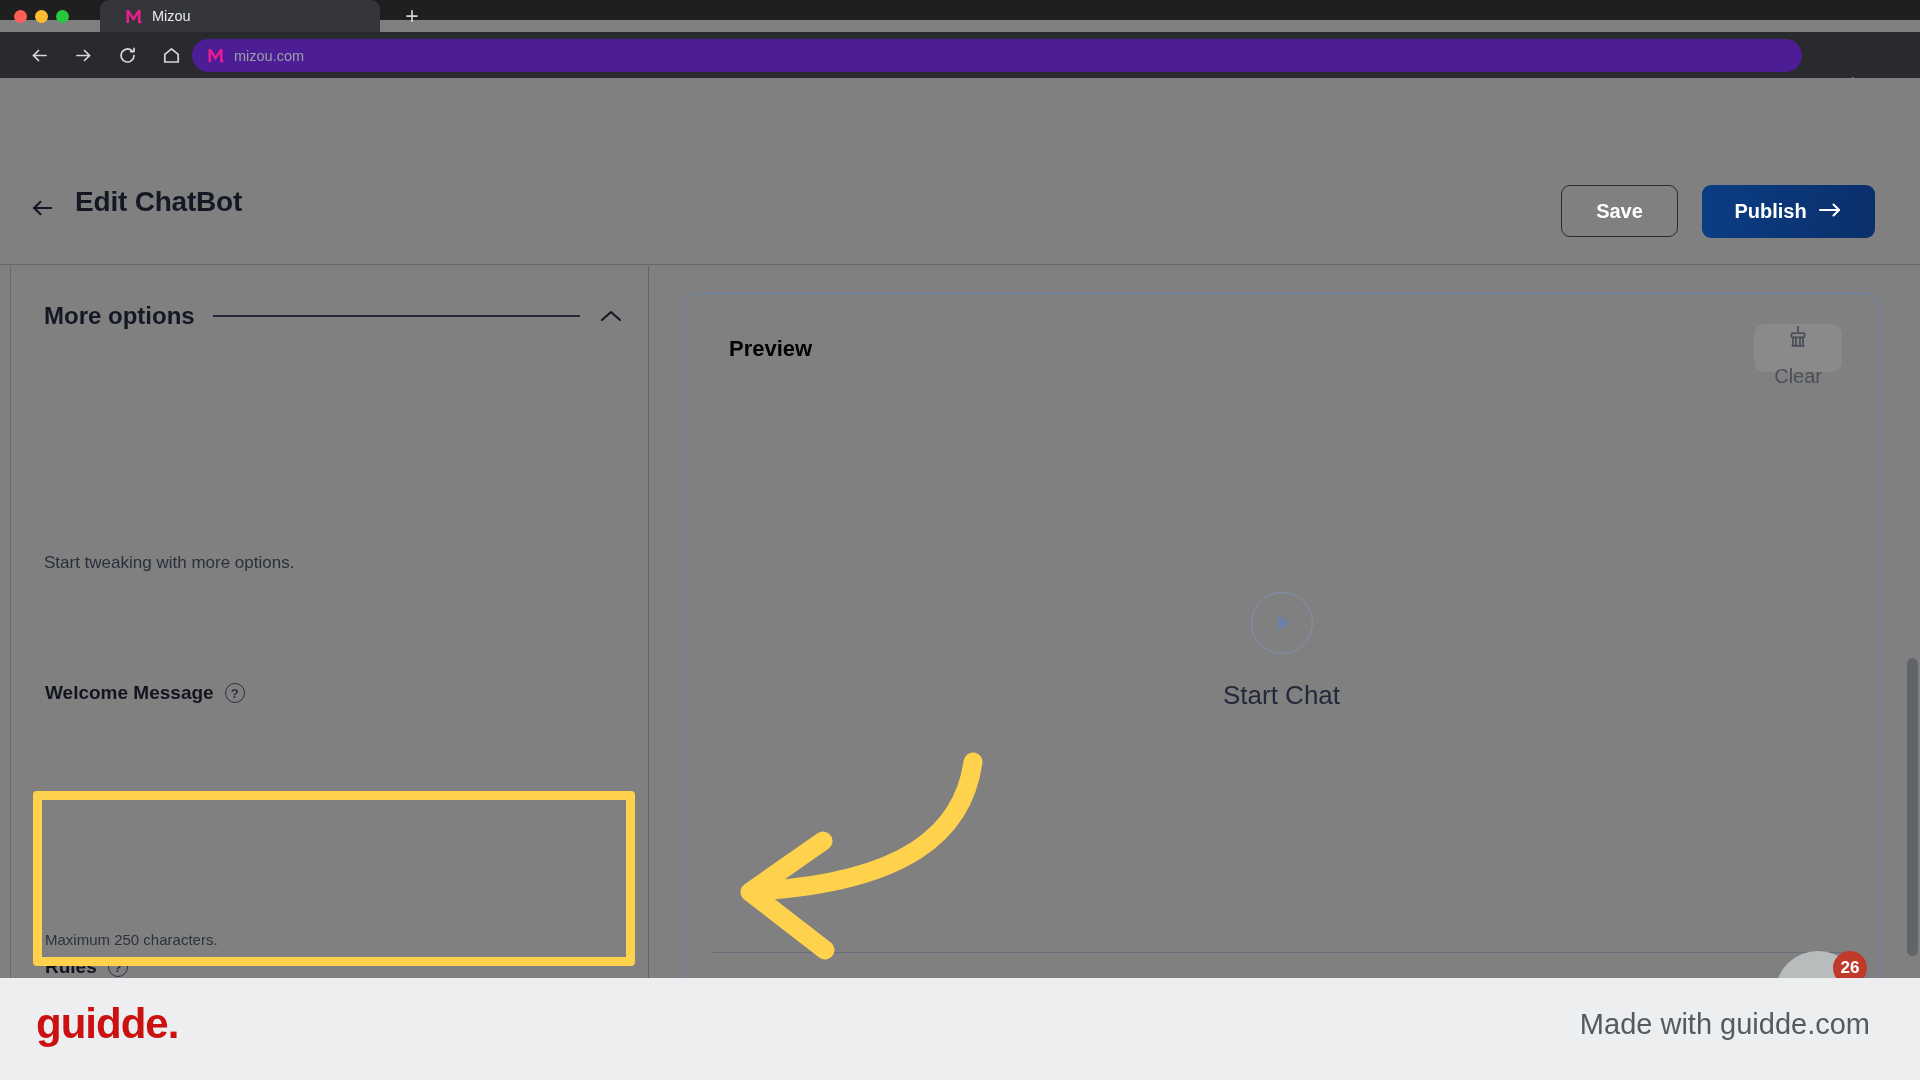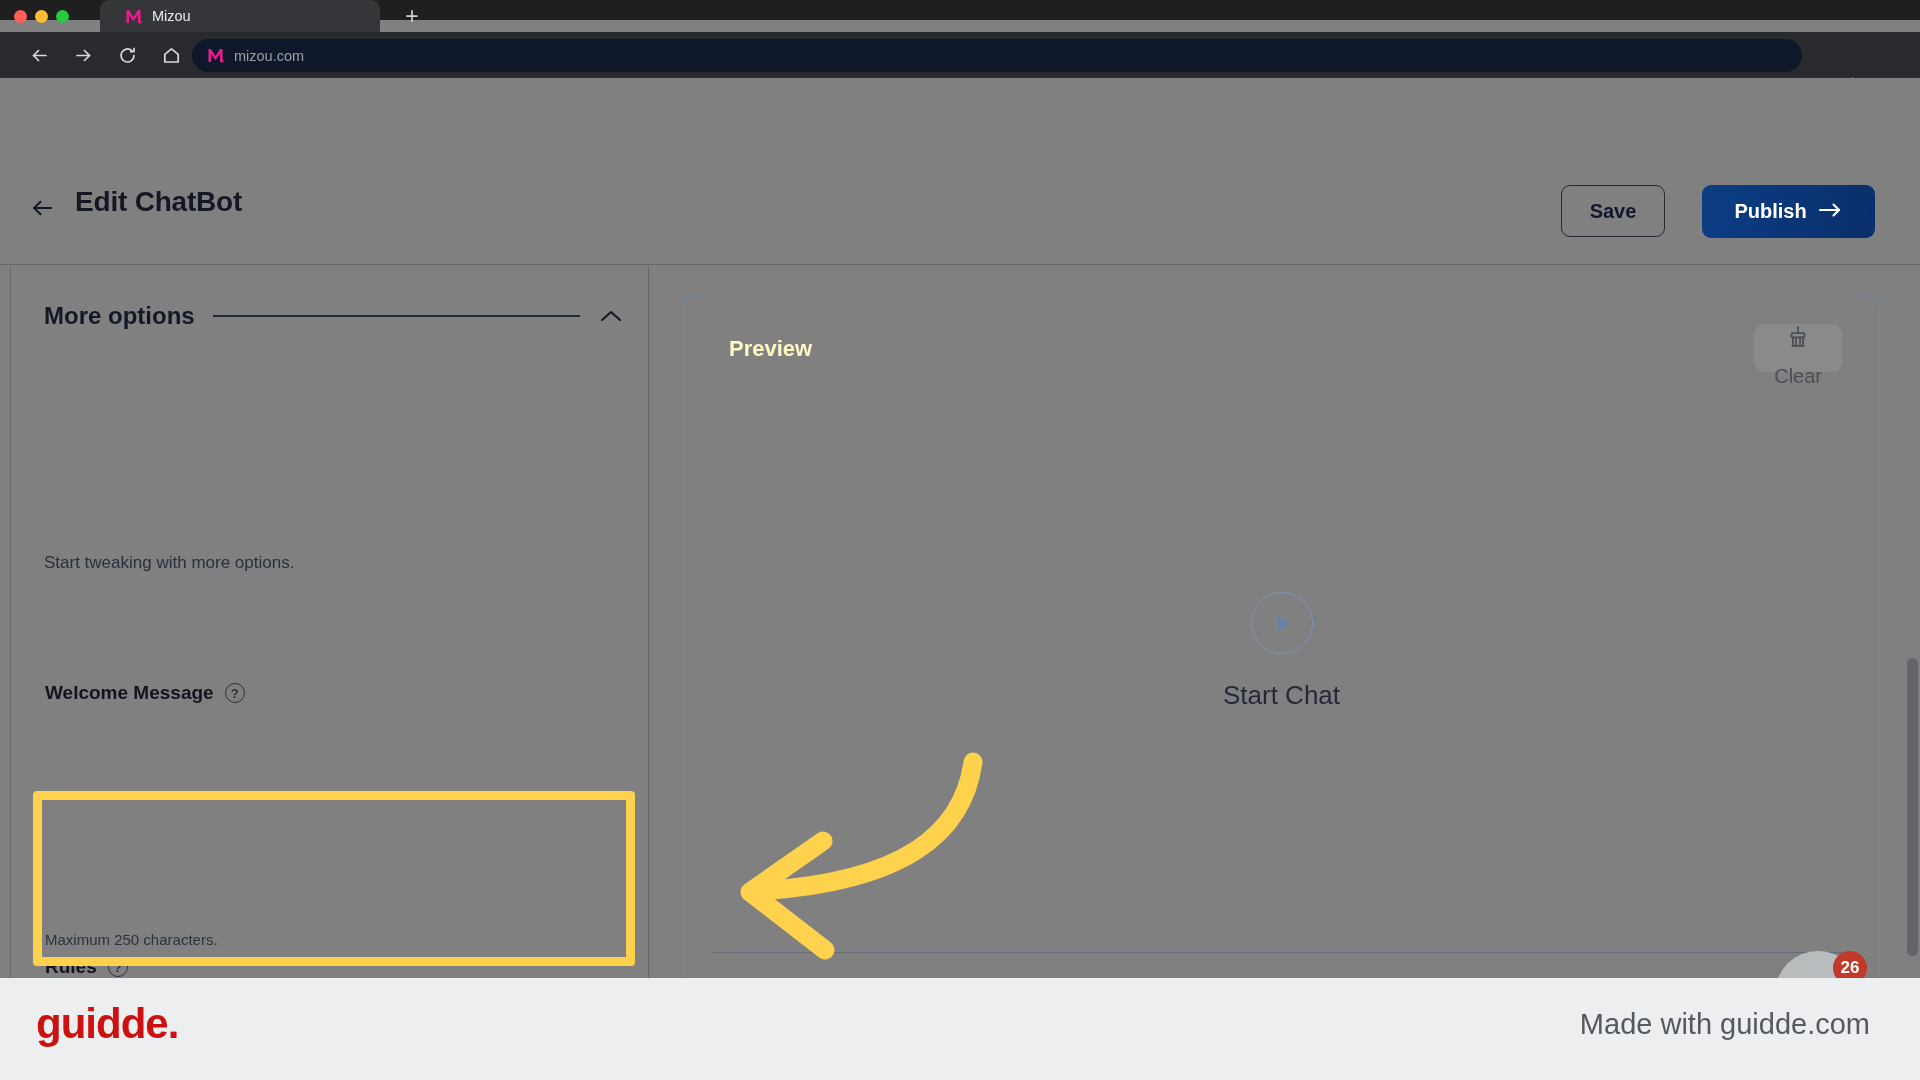--- a/index.html
+++ b/index.html
@@ -58,21 +58,21 @@
   }
   .nav-icon {
     width: 34px; height: 34px; margin-left: 10px;
     display: flex; align-items: center; justify-content: center;
     color: #d6d8db;
   }
   .nav-icon:first-child { margin-left: 22px; }
   .omnibox {
     position: absolute; left: 192px; top: 7px;
     width: 1610px; height: 33px;
-    background: #0f172a;
+    background: #4c1d95;
     border-radius: 17px;
     display: flex; align-items: center;
     padding-left: 14px; gap: 9px;
   }
   .omnibox-url {
     color: #9aa0a6; font-size: 14.5px;
   }
   .toolbar-right {
     position: absolute; right: 12px; top: 32px;
     height: 46px; display: flex; align-items: center; gap: 4px;
@@ -93,27 +93,27 @@
     color: #1a1f2b;
   }
   .page-title {
     position: absolute; left: 75px; top: 108px;
     font-size: 28px; font-weight: 700;
     color: #141824;
     letter-spacing: -0.2px;
   }
   .btn-save {
     position: absolute; left: 1561px; top: 107px;
-    width: 104px; height: 52px;
+    width: 117px; height: 52px;
     border: 1.6px solid #272b36;
     border-radius: 9px;
     background: transparent;
     display: flex; align-items: center; justify-content: center;
     font-size: 20px; font-weight: 700;
-    color: #0f172a;
+    color: #ffffff;
     font-family: "Liberation Sans", sans-serif;
   }
   .btn-publish {
     position: absolute; left: 1702px; top: 107px;
     width: 173px; height: 53px;
     border: none; border-radius: 9px;
     background: linear-gradient(100deg, #0b3d84 0%, #0a2f6b 100%);
     display: flex; align-items: center; justify-content: center;
     gap: 11px;
     font-size: 20px; font-weight: 700;
@@ -234,21 +234,21 @@
   .preview-panel {
     position: absolute; left: 683px; top: 215px;
     width: 1197px; height: 773px;
     border: 1.3px solid #6b85b5;
     border-radius: 14px;
     background: transparent;
     overflow: hidden;
   }
   .preview-title {
     position: absolute; left: 45px; top: 42px;
-    font-size: 22px; font-weight: 600; color: #fef9c3;
+    font-size: 22px; font-weight: 600; color: #000000;
   }
   .btn-clear {
     position: absolute; right: 37px; top: 30px;
     height: 48px; padding: 0 20px;
     border-radius: 10px;
     background: rgba(255,255,255,0.08);
     display: flex; align-items: center; gap: 11px; flex-direction: column;
   }
   .btn-clear-label {
     font-size: 20px; color: #4a4f58;

